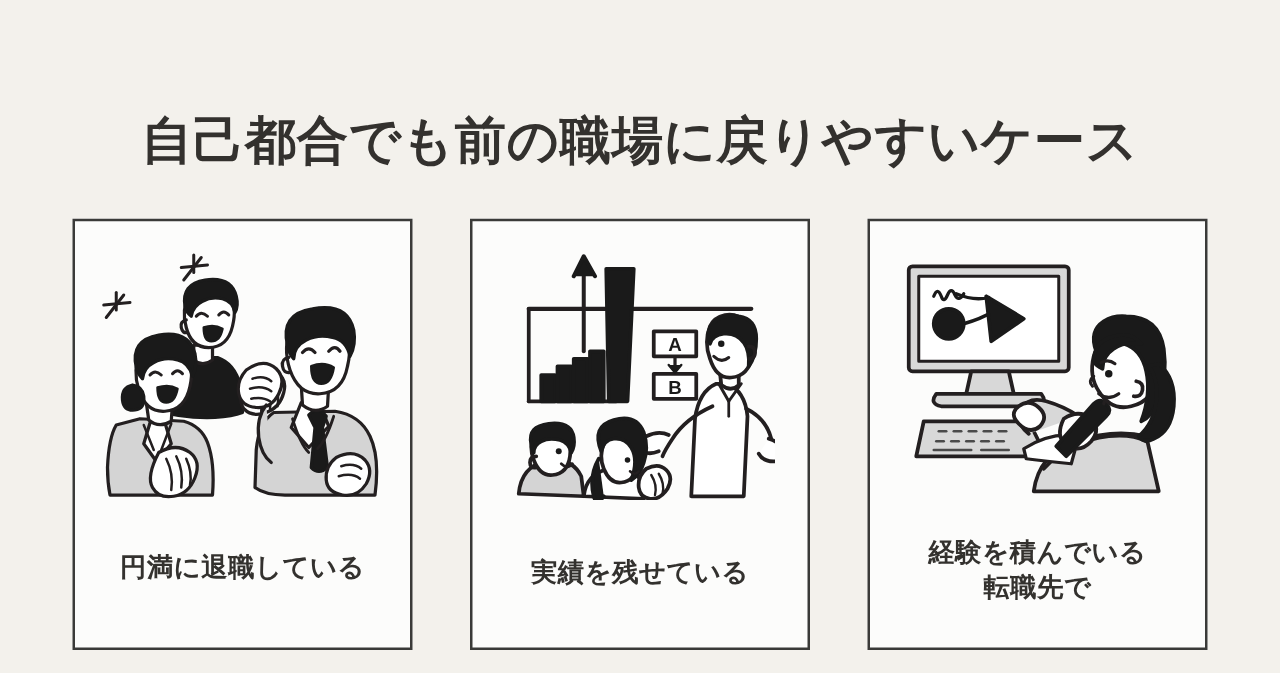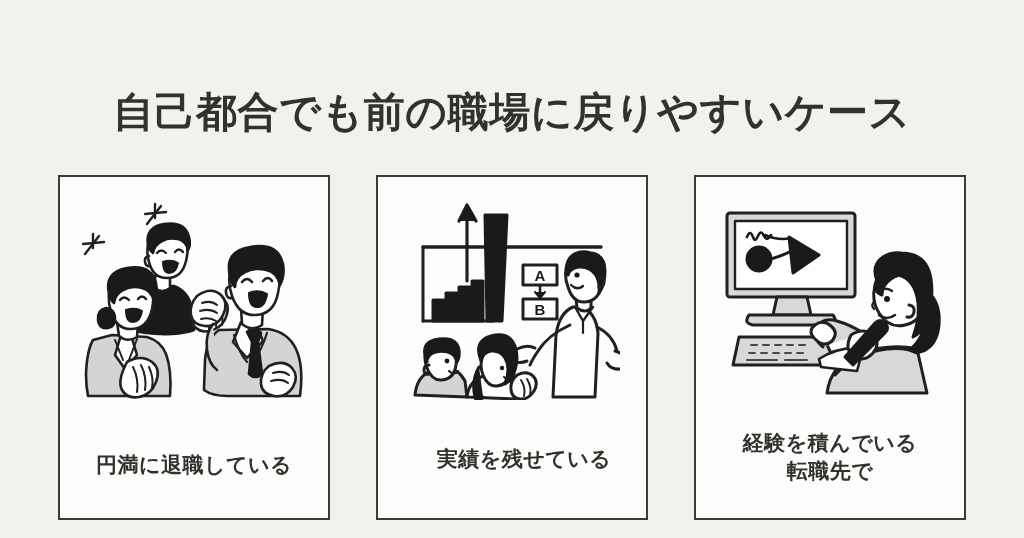--- a/index.html
+++ b/index.html
@@ -59,22 +59,22 @@
     position: absolute;
     left: 0;
     width: 100%;
     text-align: center;
     font-size: 21px;
     font-weight: 700;
     color: #33312e;
     line-height: 1.35;
     letter-spacing: 0.5px;
   }
-  #caption-1 { top: 274px; }
-  #caption-2 { top: 268px; padding-left: 12px; }
+  #caption-1 { top: 264px; }
+  #caption-2 { top: 268px; }
   #caption-3 { top: 252px; }
   .cap-line { display: block; }
 </style>
 </head>
 <body>
 
 <div id="page">
 
   <div id="title">自己都合でも前の職場に戻りやすいケース</div>
 

